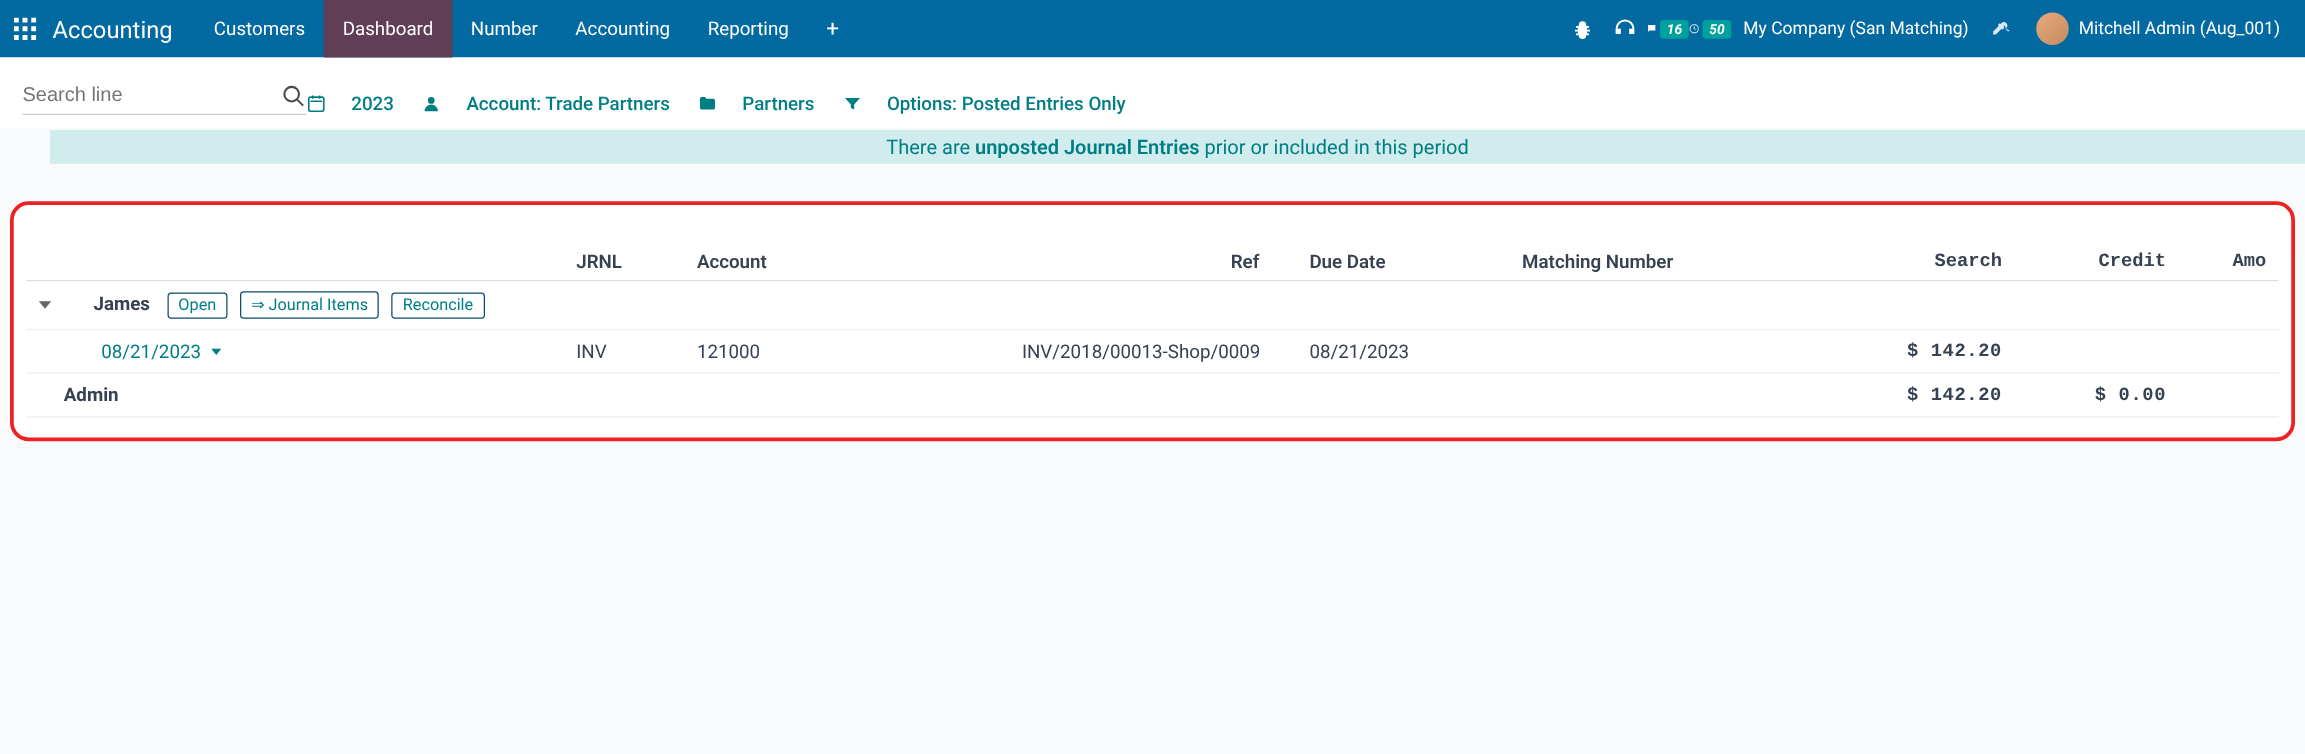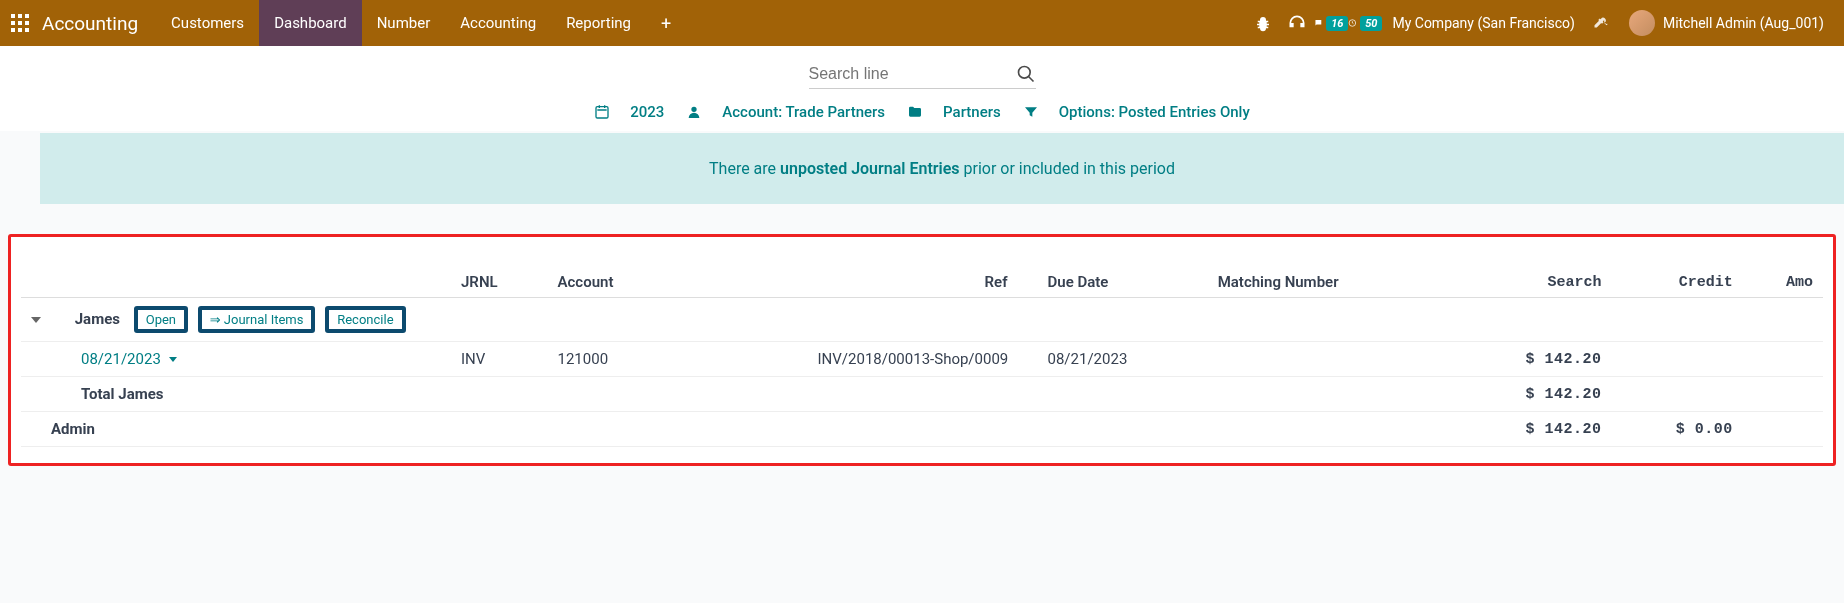--- a/index.html
+++ b/index.html
@@ -1,63 +1,63 @@
 <!DOCTYPE html>
 <html><head>
 <meta charset="utf-8">
 <style>
   * { box-sizing: border-box; margin: 0; padding: 0; }
   body { font-family: -apple-system, BlinkMacSystemFont, "Segoe UI", Roboto, sans-serif; font-size: 14px; color: #374151; background: #f9fafb; width: 1844px; }
   
   
-  .navbar { background: #a16207; color: white; display: flex; align-items: center; height: 46px; padding: 0 10px; }
+  .navbar { background: #0369a1; color: white; display: flex; align-items: center; height: 46px; padding: 0 10px; }
   .navbar .apps-icon { width: 20px; height: 20px; display: inline-flex; align-items: center; justify-content: center; margin-right: 12px; cursor: pointer; }
   .navbar .apps-icon svg { width: 18px; height: 18px; fill: white; }
   .navbar .brand { font-size: 19px; margin-right: 18px; }
   .navbar .menu-item { padding: 0 15px; height: 46px; display: flex; align-items: center; cursor: pointer; font-size: 15px; }
   .navbar .menu-item.active { background: #5f3e56; }
   .navbar .plus { padding: 0 15px; font-size: 18px; cursor: pointer; }
   .navbar .spacer { flex: 1; }
   .navbar .right-item { display: flex; align-items: center; padding: 0 10px; cursor: pointer; font-size: 14px; }
   .navbar .icon-btn { width: 34px; display: flex; align-items: center; justify-content: center; cursor: pointer; position: relative; }
   .navbar .badge { background: #00A09D; color: white; font-size: 11px; padding: 1px 5px; border-radius: 3px; margin-left: 3px; font-weight: bold; font-style: italic; }
   .navbar .avatar { width: 26px; height: 26px; border-radius: 50%; background: linear-gradient(135deg,#e8a87c,#c38d5f); margin-right: 8px; display:inline-block; }
 
   
   .subheader { background: white; padding: 14px 18px 10px; display: flex; align-items: flex-start; }
   .subheader .left { flex: 0 0 50%; }
   .subheader h1 { font-size: 24px; font-weight: 500; color: #4c4c4c; margin-bottom: 14px; }
   .subheader .actions { display: flex; gap: 18px; align-items: center; }
   .btn-primary { background: #00857a; color: white; padding: 7px 14px; border: none; font-size: 14px; font-weight: 500; cursor: pointer; }
   .btn-link { color: #017e84; background: none; border: none; font-size: 15px; font-weight: 500; cursor: pointer; }
 
-  .subheader .right { flex: 1; display: flex; flex-direction: column; align-items: center; }
+  .subheader .right { flex: 1; display: flex; align-items: flex-end; }
   .search-wrap { border-bottom: 1px solid #ccc; display: flex; align-items: center; padding: 4px 0; }
   .search-wrap input { border: none; outline: none; flex: 1; font-size: 16px; color: #666; background: transparent; }
   .search-wrap .mag { width: 20px; height: 20px; color: #4a4a4a; cursor: pointer; }
 
   .filters { display: flex; gap: 22px; margin-top: 14px; align-items: center; font-size: 15px; color: #017e84; font-weight: 500; }
   .filters .filter-item { display: flex; align-items: center; cursor: pointer; gap: 20px; }
   .filters .filter-item svg { width: 16px; height: 16px; fill: #017e84; }
 
   
-  .banner { background: #d1ecec; color: #017e84; text-align: center; padding: 26px; font-size: 16px; margin-top: 2px; margin-left: 40px; }
+  .banner { background: #d1ecec; color: #017e84; text-align: center; padding: 4px; font-size: 16px; margin-top: 2px; margin-left: 40px; }
   .banner b { font-weight: 600; }
 
   
   .report-outer { padding: 30px 8px 8px; }
-  .report-frame { background: white; border: 3px solid #e22; border-radius: 3px; padding: 30px 10px 16px; margin: 0 auto; }
+  .report-frame { background: white; border: 3px solid #e22; border-radius: 15px; padding: 30px 10px 16px; margin: 0 auto; }
   
   table.ledger { width: 100%; border-collapse: collapse; font-size: 15px; }
   table.ledger th { text-align: left; font-weight: 600; color: #374151; padding: 6px 10px; border-bottom: 1px solid #ddd; }
   table.ledger th.num, table.ledger td.num { text-align: right; font-family: "Courier New", monospace; }
   table.ledger td { padding: 8px 10px; border-bottom: 1px solid #eee; vertical-align: middle; }
   .partner-row td { border-bottom: 1px solid #d0d0d0; }
   .partner-name { font-weight: 700; color: #374151; margin-right: 10px; }
-  .chip { border: 4px solid #0c4a6e; color: #017e84; padding: 2px 8px; font-size: 13px; border-radius: 3px; margin-right: 6px; cursor: pointer; display: inline-block; }
+  .chip { border: 1px solid #0c4a6e; color: #017e84; padding: 2px 8px; font-size: 13px; border-radius: 3px; margin-right: 6px; cursor: pointer; display: inline-block; }
   .date-link { color: #017e84; cursor: pointer; display: inline-flex; align-items: center; gap: 4px; }
   .caret-down::after { content: ""; display: inline-block; border-left: 4px solid transparent; border-right: 4px solid transparent; border-top: 5px solid #017e84; margin-left: 4px; }
   .toggle-caret { display: inline-block; border-left: 5px solid transparent; border-right: 5px solid transparent; border-top: 6px solid #666; margin-right: 12px; cursor: pointer; vertical-align: middle; }
   .total-row td { font-weight: 700; border-bottom: 1px solid #bbb; }
   .grand-row td { font-weight: 700; border-bottom: 2px solid #888; }
   .mono { font-family: "Courier New", monospace; font-weight: 700; letter-spacing: 0.5px; }
   .wrapper { position: relative; }
 </style>
 </head>
 <body>
@@ -103,21 +103,21 @@
         </svg>
     <span class="badge">16</span>
   </span>
   <span class="icon-btn">
     <svg width="18" height="18" viewBox="0 0 24 24" fill="none" stroke="white" stroke-width="2">
           <circle cx="12" cy="12" r="9"></circle>
           <path d="M12 7v5l3 2"></path>
         </svg>
     <span class="badge">50</span>
   </span>
-  <span class="right-item">My Company (San Francisco)</span>
+  <span class="right-item">My Company (San Matching)</span>
   <span class="icon-btn">
     <svg width="18" height="18" viewBox="0 0 24 24" fill="white">
           <path d="M22 19l-7-7 2-2a4 4 0 00-5-5l-2 2-1-1-2 2 1 1-6 6v3h3l6-6 1 1 2-2-1-1 2-2a4 4 0 005 5l-2 2 7 7z" opacity="0.85"></path>
         </svg>
   </span>
   <span class="right-item">
     <span class="avatar"></span>
     <span>Mitchell Admin (Aug_001)</span>
   </span>
 </div>
@@ -198,31 +198,20 @@
           </td>
           <td>INV</td>
           <td>121000</td>
           <td>INV/2018/00013-Shop/0009</td>
           <td>08/21/2023</td>
           <td></td>
           <td class="num mono">$ 142.20</td>
           <td class="num"></td>
           <td class="num"></td>
         </tr>
-        <tr class="total-row">
-          <td style="padding-left:60px;">Total James</td>
-          <td></td>
-              <td></td>
-              <td></td>
-              <td></td>
-              <td></td>
-          <td class="num mono">$ 142.20</td>
-          <td class="num"></td>
-              <td class="num"></td>
-        </tr>
         <tr class="grand-row">
           <td style="padding-left:30px;">Admin</td>
           <td></td>
               <td></td>
               <td></td>
               <td></td>
               <td></td>
           <td class="num mono">$ 142.20</td>
           <td class="num mono">$ 0.00</td>
           <td class="num"></td>

